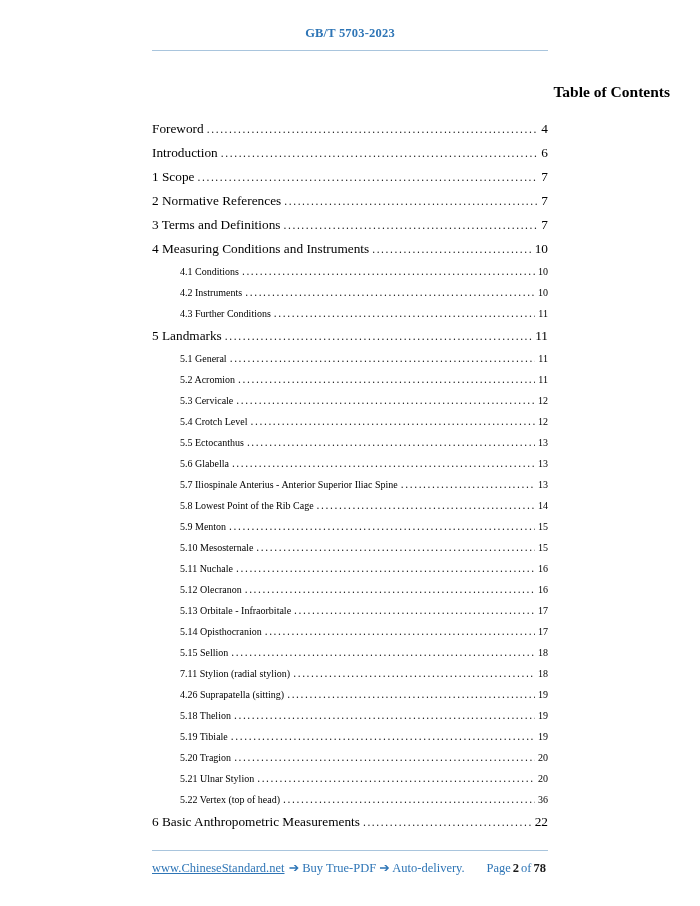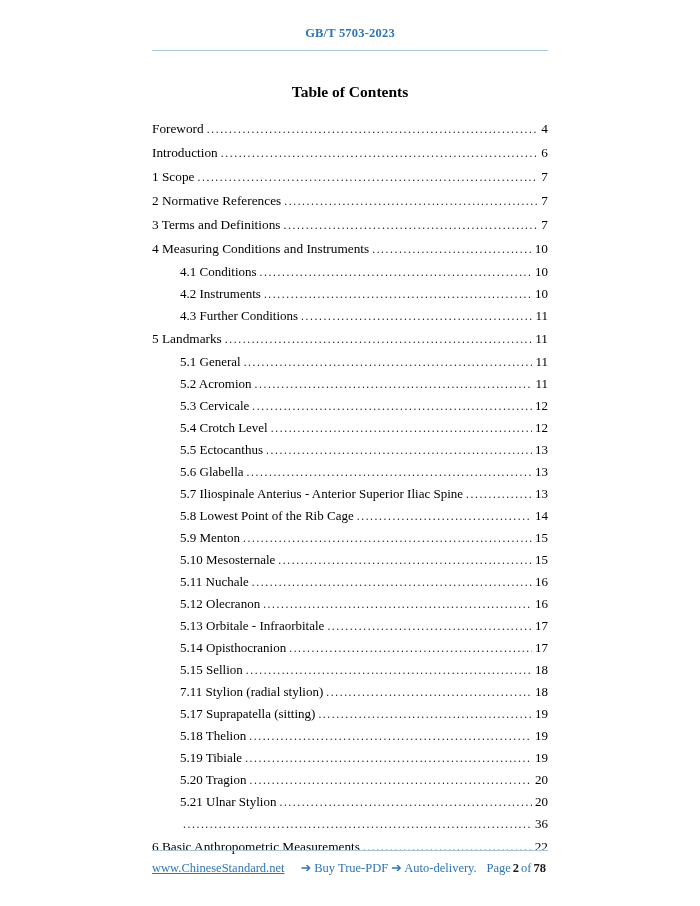--- a/index.html
+++ b/index.html
@@ -34,40 +34,40 @@
     font-size: 12.5px;
     letter-spacing: 0.2px;
   }
   .header-rule {
     border: none;
     border-top: 1px solid var(--divider);
     margin: 9px 122px 0 122px;
   }
   
   .toc-title {
-    text-align: center;
+    text-align: right;
     font-size: 15.5px;
     font-weight: bold;
     margin: 32px 0 16px 0;
     color: var(--text);
   }
   .toc-list {
     margin: 0 122px;
   }
   .toc-row {
     display: flex;
     align-items: baseline;
     cursor: default;
   }
   .toc-row.level-0 {
     font-size: 13.3px;
     line-height: 23px;
   }
   .toc-row.level-1 {
-    font-size: 13px;
+    font-size: 10px;
     line-height: 21px;
     padding-left: 28px;
   }
   .toc-label {
     white-space: nowrap;
     flex: 0 0 auto;
   }
   .toc-leader {
     flex: 1 1 auto;
     overflow: hidden;
@@ -104,21 +104,21 @@
     font-size: 12.5px;
   }
   .footer-left { color: var(--accent); }
   .website-link {
     color: var(--accent);
     text-decoration: underline;
     cursor: pointer;
   }
   .footer-tagline {
     color: var(--accent);
-    margin-left: 13px;
+    margin-left: 1px;
   }
   .page-indicator { color: var(--accent); }
   .page-indicator .page-num {
     color: #1a1a1a;
     font-weight: bold;
     padding: 0 2px;
   }
 </style>
 </head>
 <body>
@@ -257,21 +257,21 @@
       <span class="toc-label">5.15 Sellion</span>
       <span class="toc-leader"></span>
       <span class="toc-page">18</span>
     </div>
       <div class="toc-row level-1">
       <span class="toc-label">7.11 Stylion (radial stylion)</span>
       <span class="toc-leader"></span>
       <span class="toc-page">18</span>
     </div>
       <div class="toc-row level-1">
-      <span class="toc-label">5.17 Suprapatella (sitting)</span>
+      <span class="toc-label">4.26 Suprapatella (sitting)</span>
       <span class="toc-leader"></span>
       <span class="toc-page">19</span>
     </div>
       <div class="toc-row level-1">
       <span class="toc-label">5.18 Thelion</span>
       <span class="toc-leader"></span>
       <span class="toc-page">19</span>
     </div>
       <div class="toc-row level-1">
       <span class="toc-label">5.19 Tibiale</span>
@@ -282,20 +282,21 @@
       <span class="toc-label">5.20 Tragion</span>
       <span class="toc-leader"></span>
       <span class="toc-page">20</span>
     </div>
       <div class="toc-row level-1">
       <span class="toc-label">5.21 Ulnar Stylion</span>
       <span class="toc-leader"></span>
       <span class="toc-page">20</span>
     </div>
       <div class="toc-row level-1">
+      <span class="toc-label">5.22 Vertex (top of head)</span>
       <span class="toc-leader"></span>
       <span class="toc-page">36</span>
     </div>
       <div class="toc-row level-0">
       <span class="toc-label">6 Basic Anthropometric Measurements</span>
       <span class="toc-leader"></span>
       <span class="toc-page">22</span>
     </div>
     </div>
 

